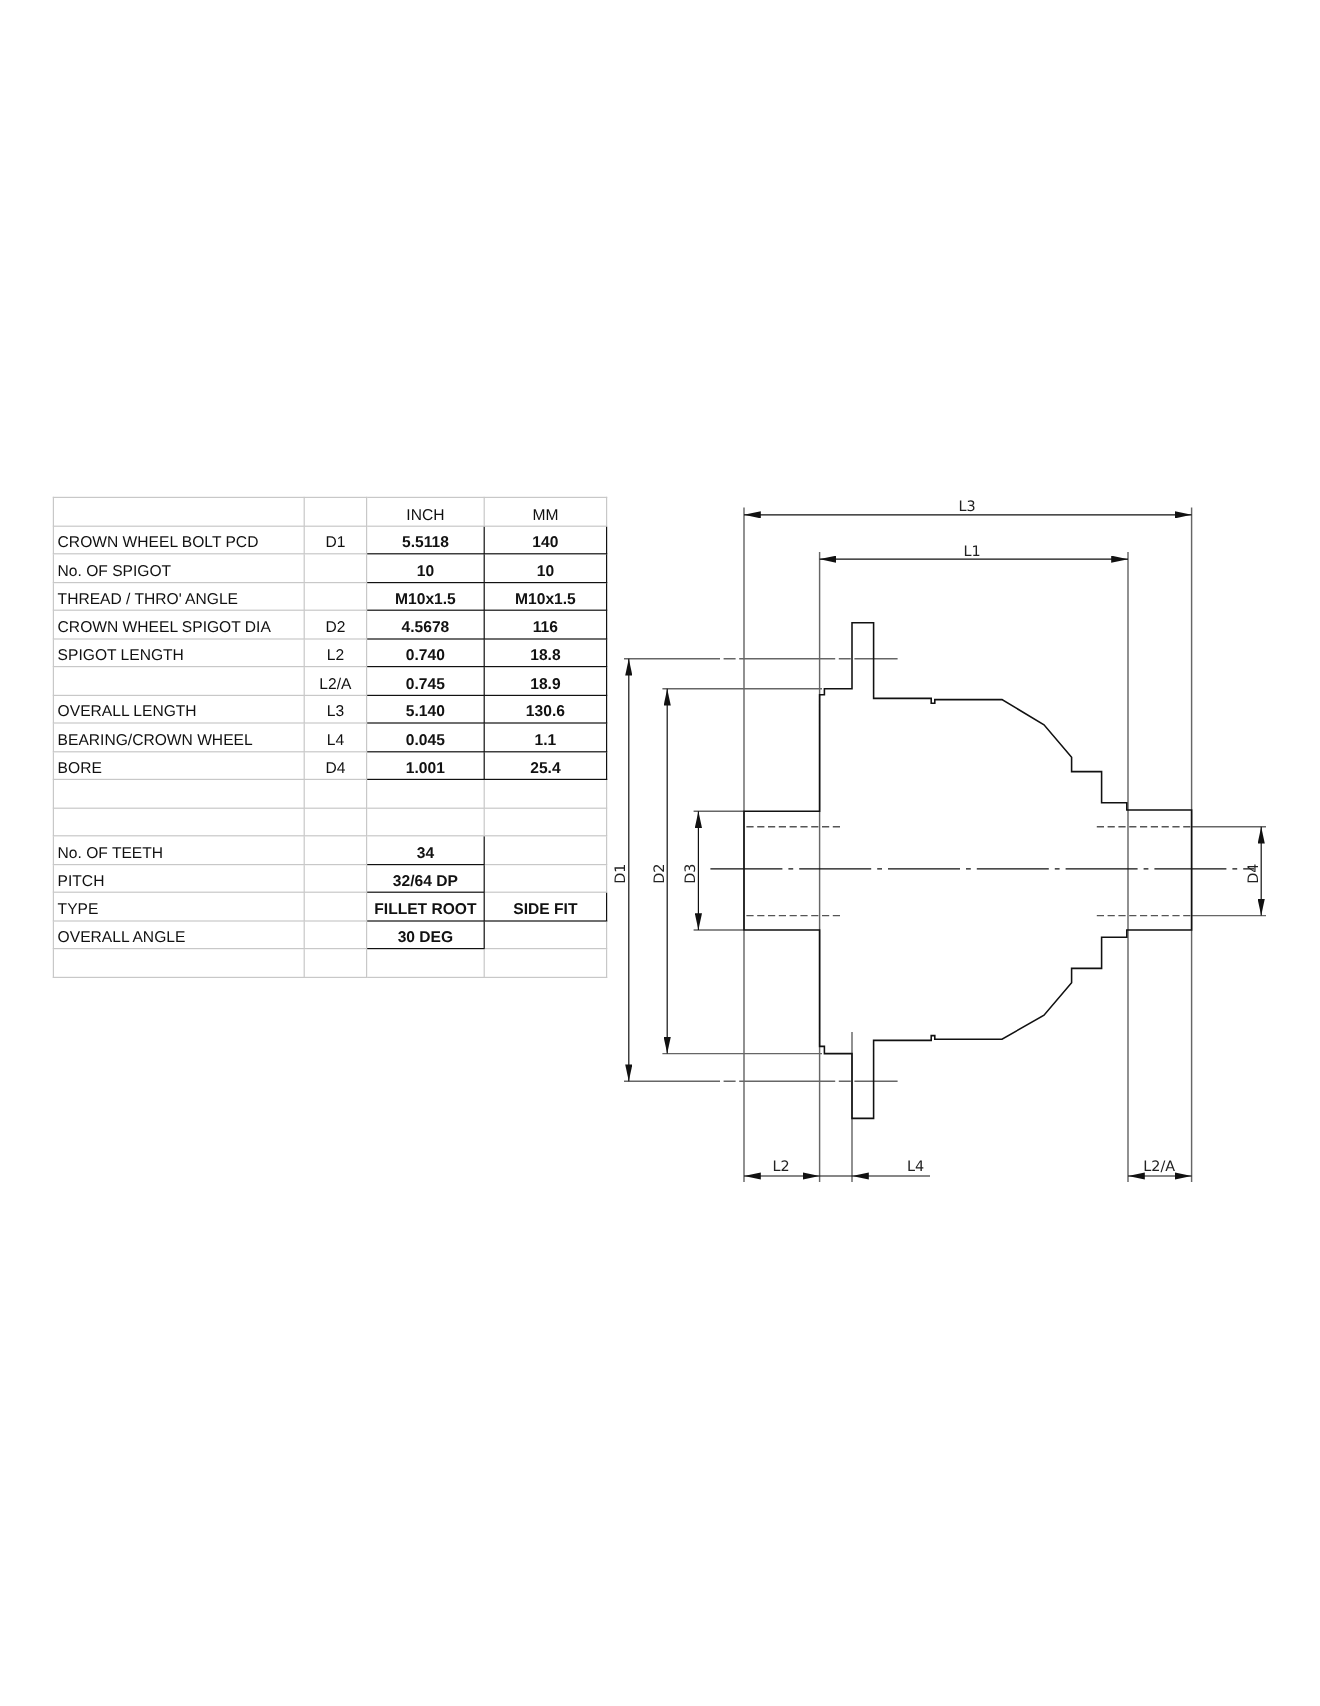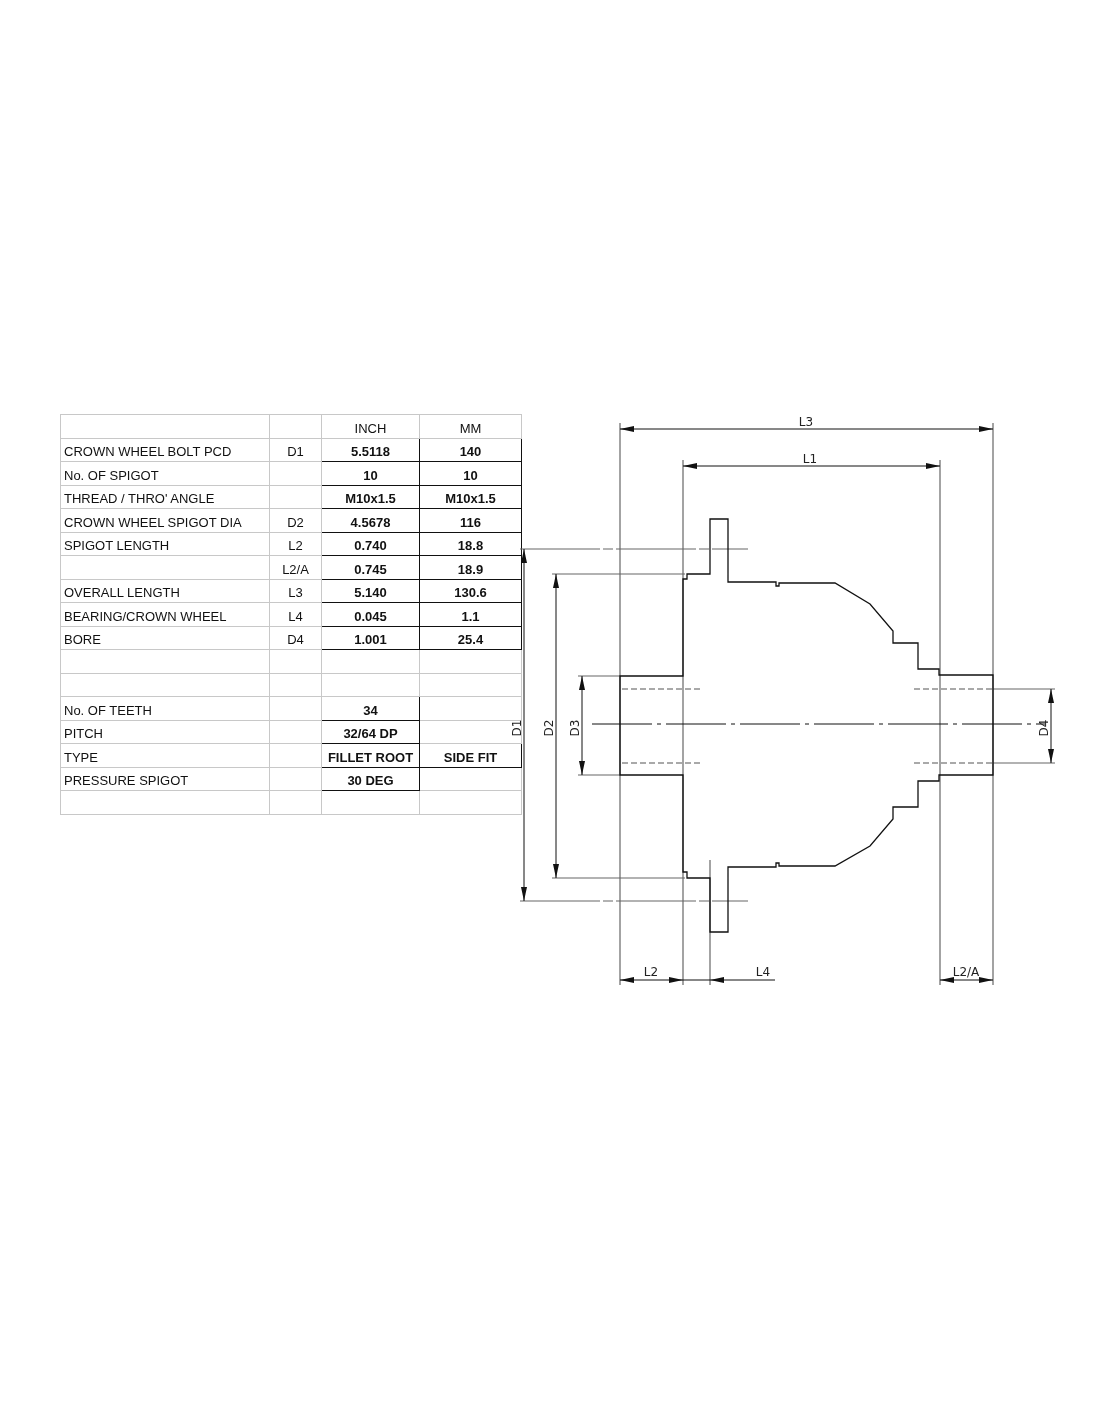--- a/index.html
+++ b/index.html
@@ -1,18 +1,18 @@
 <!DOCTYPE html>
 <html><head>
 <meta charset="utf-8">
 <style>
   html, body { margin:0; padding:0; background:#ffffff; }
   body { width:1100px; height:1422px; position:relative; overflow:hidden;
          font-family:"Liberation Sans", sans-serif; color:#111; }
-  .sheet { position:absolute; left:60px; top:414px; width:461px; }
+  .sheet { position:absolute; left:44px; top:414px; width:461px; }
   table.spec { border-collapse:collapse; table-layout:fixed; width:461px; font-size:13px; }
   table.spec td { height:22.5px; padding:0 3px; border:1px solid #c8c8c8; white-space:nowrap; vertical-align:bottom; line-height:18px; }
   table.spec col.c0 { width:209px; }
   table.spec col.c1 { width:52px; }
   table.spec col.c2 { width:98px; }
   table.spec col.c3 { width:102px; }
   td.sym, td.val { text-align:center; }
   td.boxed { border:1.5px solid #111 !important;font-weight:bold; }
   .drawing { position:absolute; left:0; top:0; width:1100px; height:1422px; pointer-events:none; }
   .drawing text { font-family:"DejaVu Sans", sans-serif; font-size:12px; fill:#222; }
@@ -113,21 +113,21 @@
         <td class="val boxed">32/64 DP</td>
         <td></td>
       </tr>
       <tr>
         <td>TYPE</td>
         <td></td>
         <td class="val boxed">FILLET ROOT</td>
         <td class="val boxed">SIDE FIT</td>
       </tr>
       <tr>
-        <td>PRESSURE SPIGOT</td>
+        <td>OVERALL ANGLE</td>
         <td></td>
         <td class="val boxed">30 DEG</td>
         <td></td>
       </tr>
       <tr>
           <td></td>
           <td></td>
           <td></td>
           <td></td>
         </tr>

